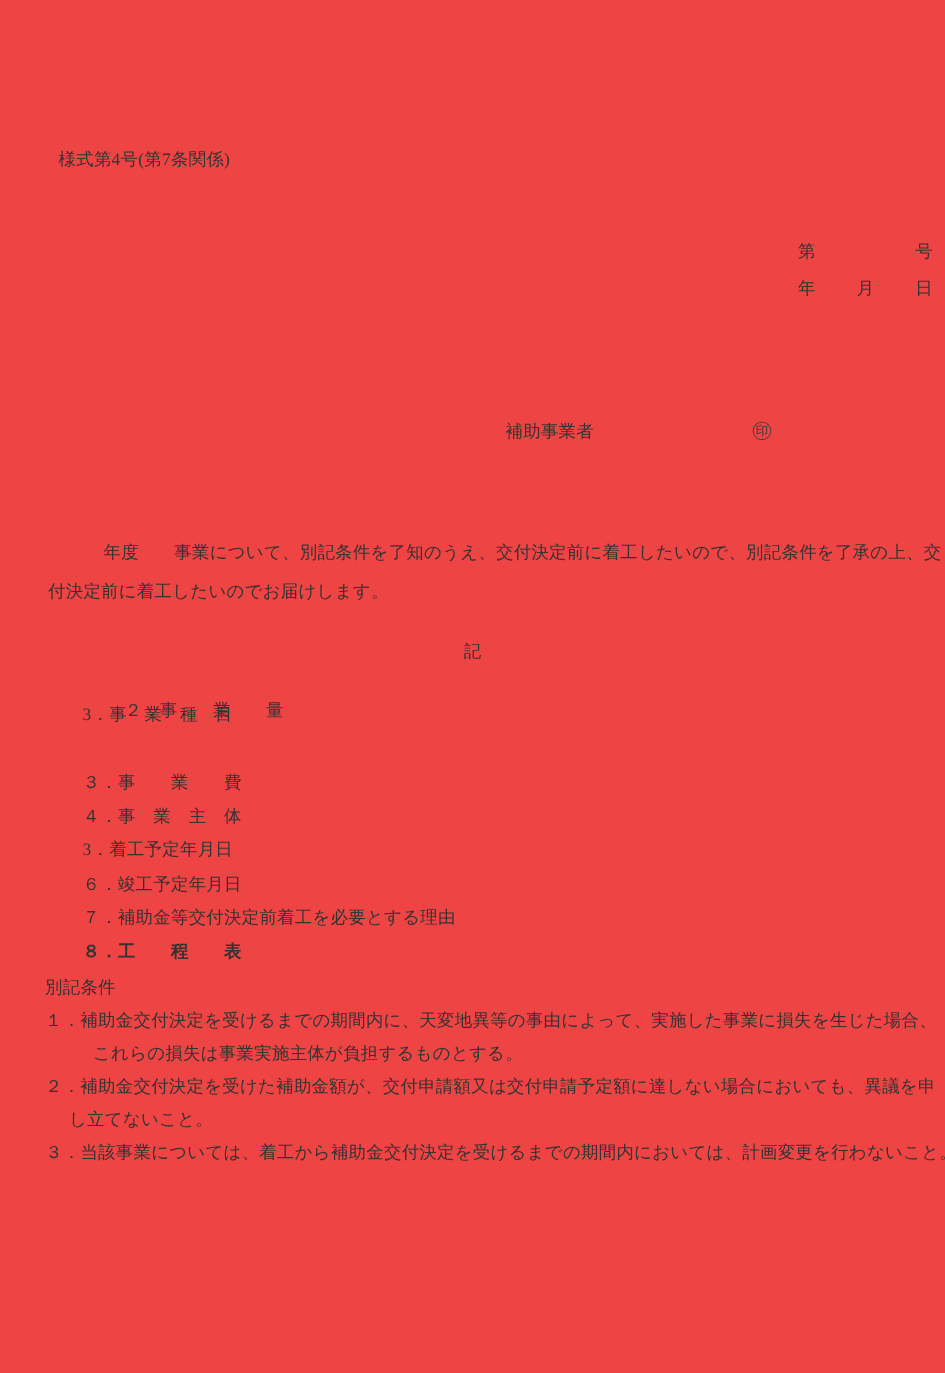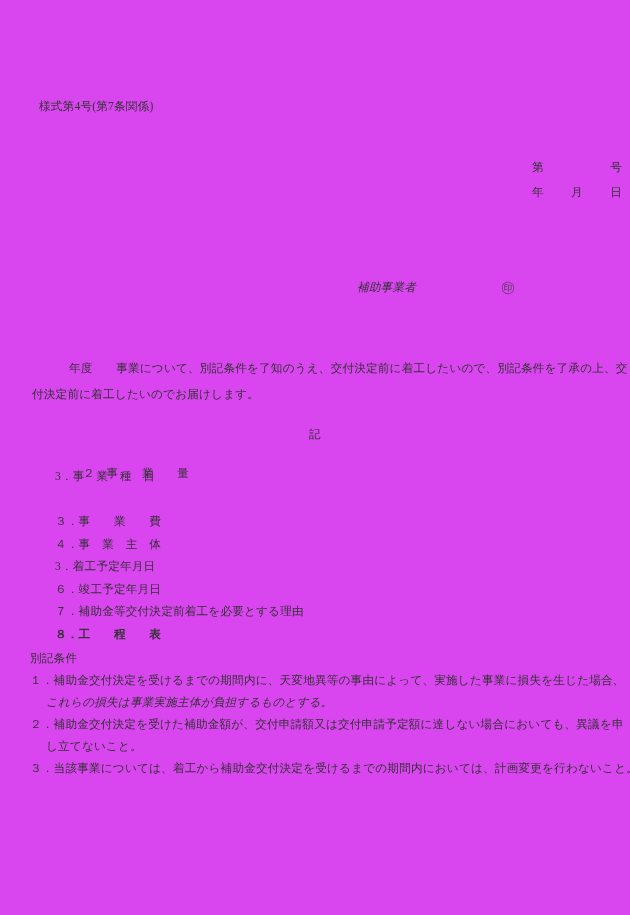--- a/index.html
+++ b/index.html
@@ -4,21 +4,21 @@
 <style>
   html, body {
     margin: 0;
     padding: 0;
     background: #fbfbfb;
   }
   .page {
     position: relative;
     width: 630px;
     height: 915px;
-    background: #d946ef;
+    background: #ef4444;
     overflow: hidden;
     font-family: "Liberation Serif", "DejaVu Serif", serif;
     font-size: 11.6px;
     line-height: 1.25;
     color: #333;
     letter-spacing: 0.2px;
   }
   .abs { position: absolute; white-space: pre; }
   .row {
     position: absolute;
@@ -43,21 +43,21 @@
     <span>号</span>
   </div>
 
   <div class="row" style="left:532px; top:186px; width:90px;">
     <span>年</span>
     <span>月</span>
     <span>日</span>
   </div>
 
 
-  <div class="abs" style="left:357px; top:281px;font-style:italic;">補助事業者</div>
+  <div class="abs" style="left:337px; top:281px;">補助事業者</div>
   <div class="abs seal" style="left:501px; top:279px;">㊞</div>
 
 
   <div>
     <div class="abs indent1" style="left:32px; top:362px;">年度　　事業について、別記条件を了知のうえ、交付決定前に着工したいので、別記条件を了承の上、交</div>
     <div class="abs" style="left:32px; top:388px;">付決定前に着工したいのでお届けします。</div>
   </div>
 
   <div class="abs center" style="top:428px;">記</div>
 
@@ -69,21 +69,21 @@
     <div class="abs" style="left:55px; top:560px;">3．着工予定年月日</div>
     <div class="abs" style="left:55px; top:583px;">６．竣工予定年月日</div>
     <div class="abs" style="left:55px; top:605px;">７．補助金等交付決定前着工を必要とする理由</div>
     <div class="abs" style="left:55px; top:628px;font-weight:bold;">８．工　　程　　表</div>
   </div>
 
   <div>
     <div class="abs" style="left:30px; top:652px;">別記条件</div>
 
     <div class="abs" style="left:30px; top:674px;">１．補助金交付決定を受けるまでの期間内に、天変地異等の事由によって、実施した事業に損失を生じた場合、</div>
-    <div class="abs" style="left:46px; top:696px;font-style:italic;">これらの損失は事業実施主体が負担するものとする。</div>
+    <div class="abs" style="left:62px; top:696px;">これらの損失は事業実施主体が負担するものとする。</div>
 
     <div class="abs" style="left:30px; top:718px;font-family:Liberation Serif, serif;">２．補助金交付決定を受けた補助金額が、交付申請額又は交付申請予定額に達しない場合においても、異議を申</div>
     <div class="abs" style="left:46px; top:740px;">し立てないこと。</div>
 
     <div class="abs" style="left:30px; top:762px;">３．当該事業については、着工から補助金交付決定を受けるまでの期間内においては、計画変更を行わないこと。</div>
   </div>
 
 </div>
 
 </body></html>

